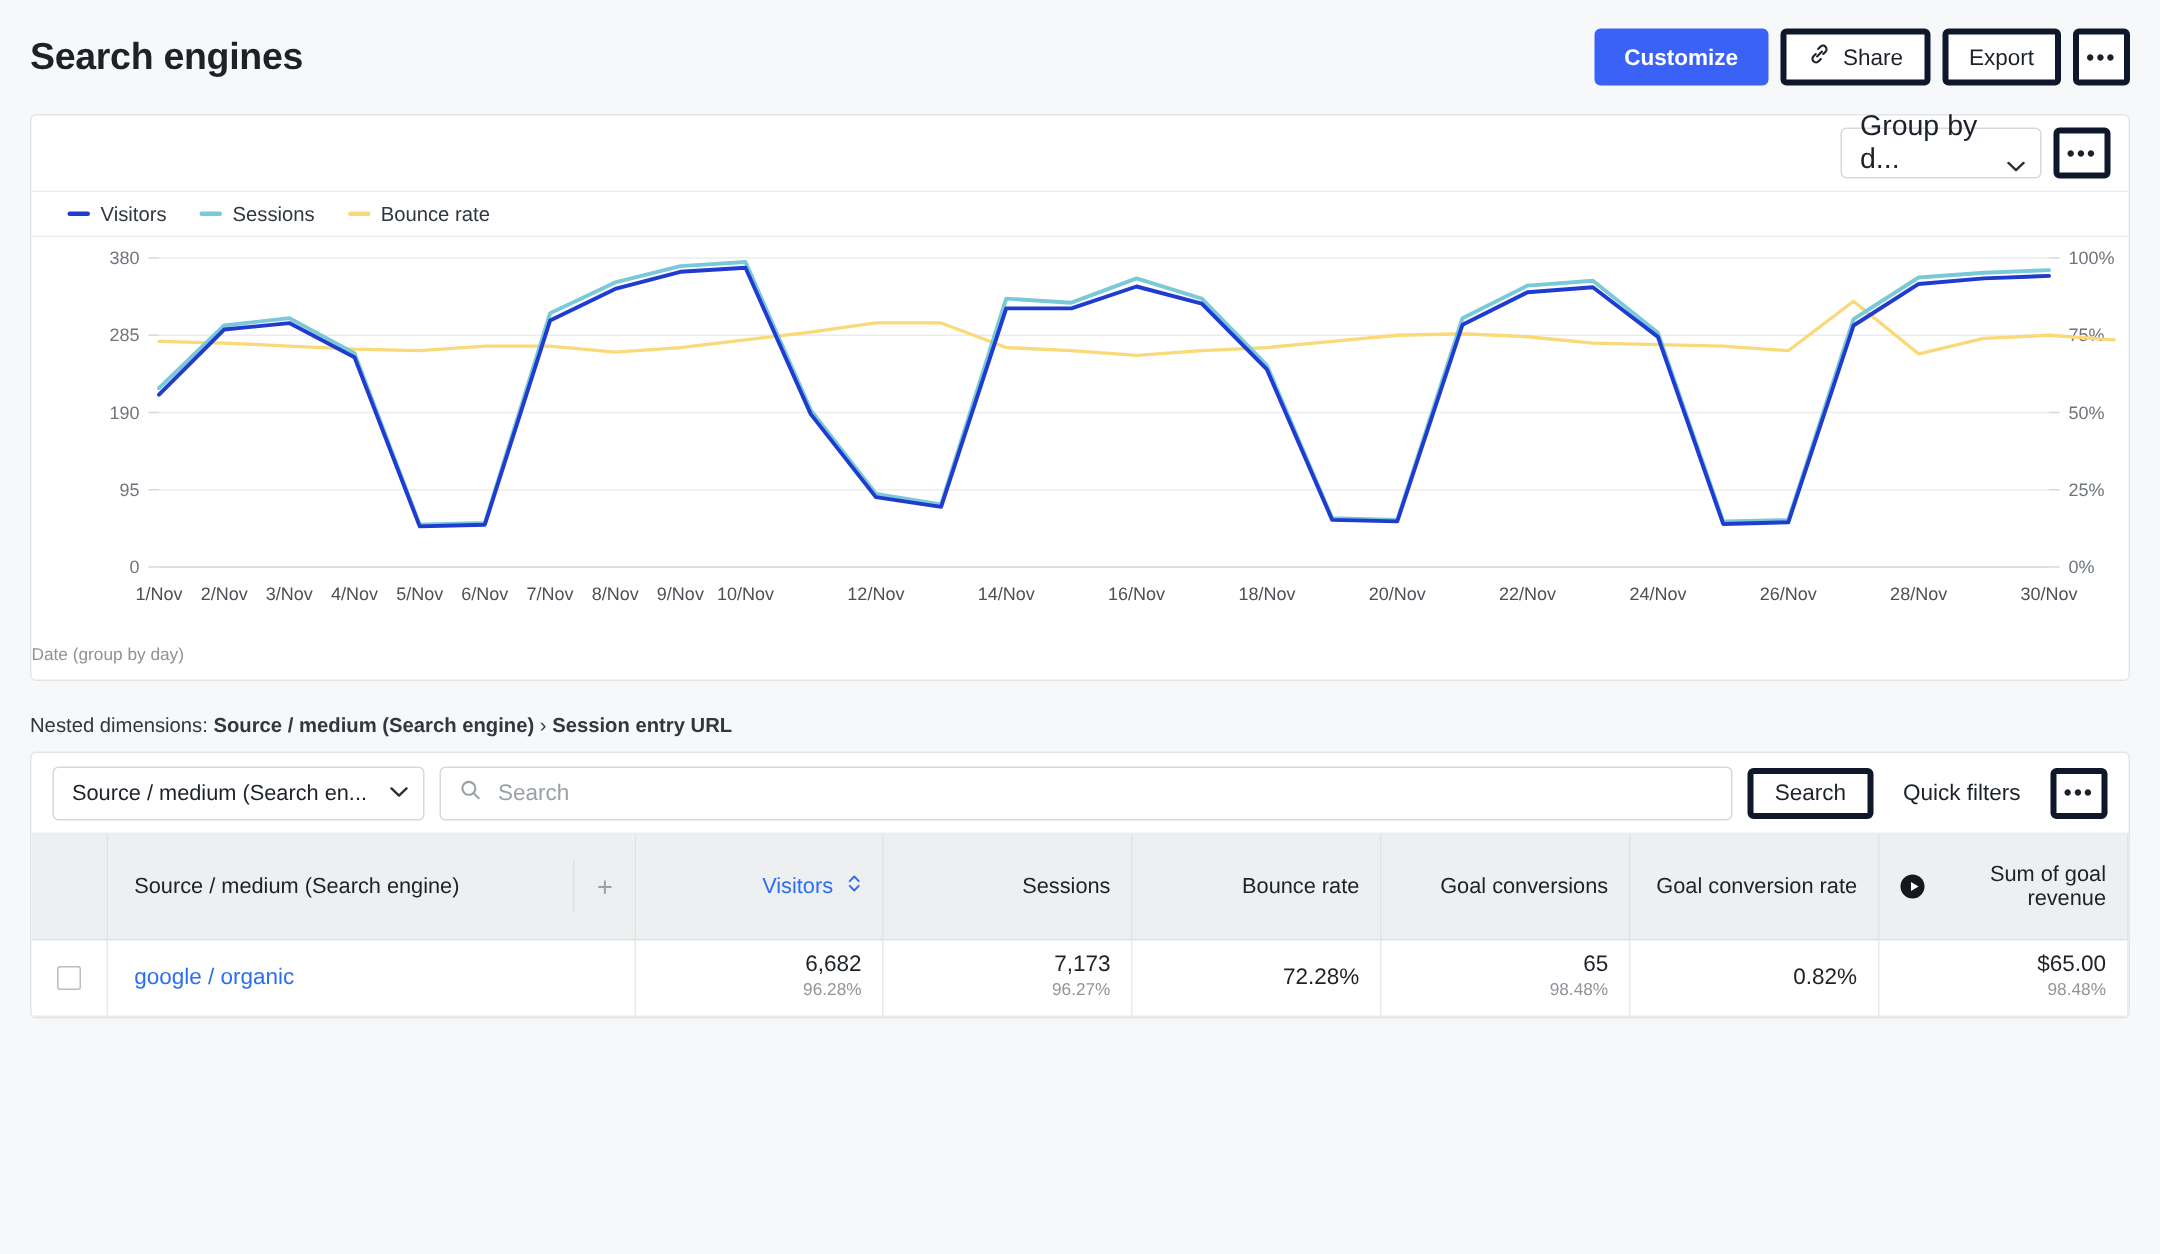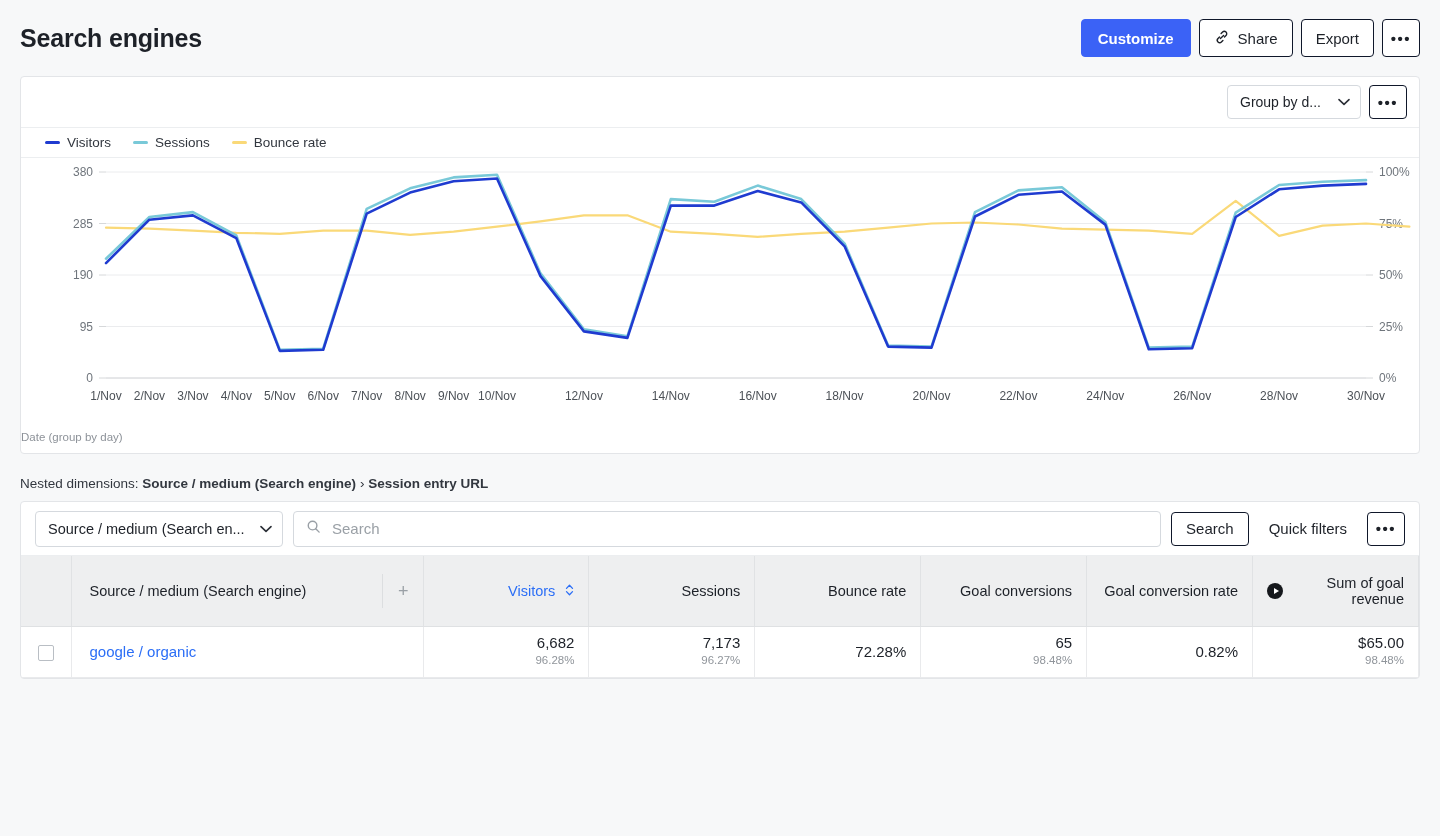--- a/index.html
+++ b/index.html
@@ -18,21 +18,21 @@
     height: 76px;
     display: flex; align-items: center;
     padding: 0 20px 0 20px;
   }
   .page-title {
     font-size: 25px; font-weight: bold; letter-spacing: -0.2px;
     color: #1d2128;
   }
   .header-actions { margin-left: auto; display: flex; align-items: center; gap: 8px; }
   .btn {
-    height: 38px; border: 1px solid #0f172a; background: #fff;
+    height: 38px; border: 4px solid #0f172a; background: #fff;
     border-radius: 4px; font-size: 15px; color: #1d2128;
     display: inline-flex; align-items: center; justify-content: center;
     gap: 8px; padding: 0 14px; cursor: pointer; white-space: nowrap;
     font-family: "Liberation Sans", sans-serif;
   }
   .btn-primary { background: #3b62f6; border-color: #3b62f6; color: #fff; font-weight: bold; padding: 0 16px; }
   .btn-icon { width: 38px; padding: 0; }
   .dots { letter-spacing: 1.5px; font-size: 15px; line-height: 1; font-weight: bold; }
 
   
@@ -45,21 +45,21 @@
     height: 51px; display: flex; align-items: center;
     padding: 0 12px; border-bottom: 1px solid #eceef0;
   }
   .select {
     height: 34px; border: 1px solid #d5d9de; border-radius: 4px; background: #fff;
     display: inline-flex; align-items: center; padding: 0 10px 0 12px;
     font-size: 15px; cursor: pointer; position: relative;
   }
   .select .caret { margin-left: auto; padding-left: 12px; font-size: 11px; color: #2b2f36; }
   .select-plot { width: 228px; }
-  .select-group { width: 134px; font-size: 14px; }
+  .select-group { width: 134px; font-size: 19px; align-items: flex-end; }
   .toolbar-right { margin-left: auto; display: flex; align-items: center; gap: 8px; }
   .btn-sm { height: 34px; }
 
   .legend {
     height: 30px; display: flex; align-items: center; gap: 22px;
     padding: 0 24px; border-bottom: 1px solid #eceef0;
   }
   .legend-item { display: flex; align-items: center; gap: 7px; font-size: 13.5px; color: #32373f; cursor: pointer; }
   .legend-swatch { width: 15px; height: 3px; border-radius: 2px; display: inline-block; }
 

